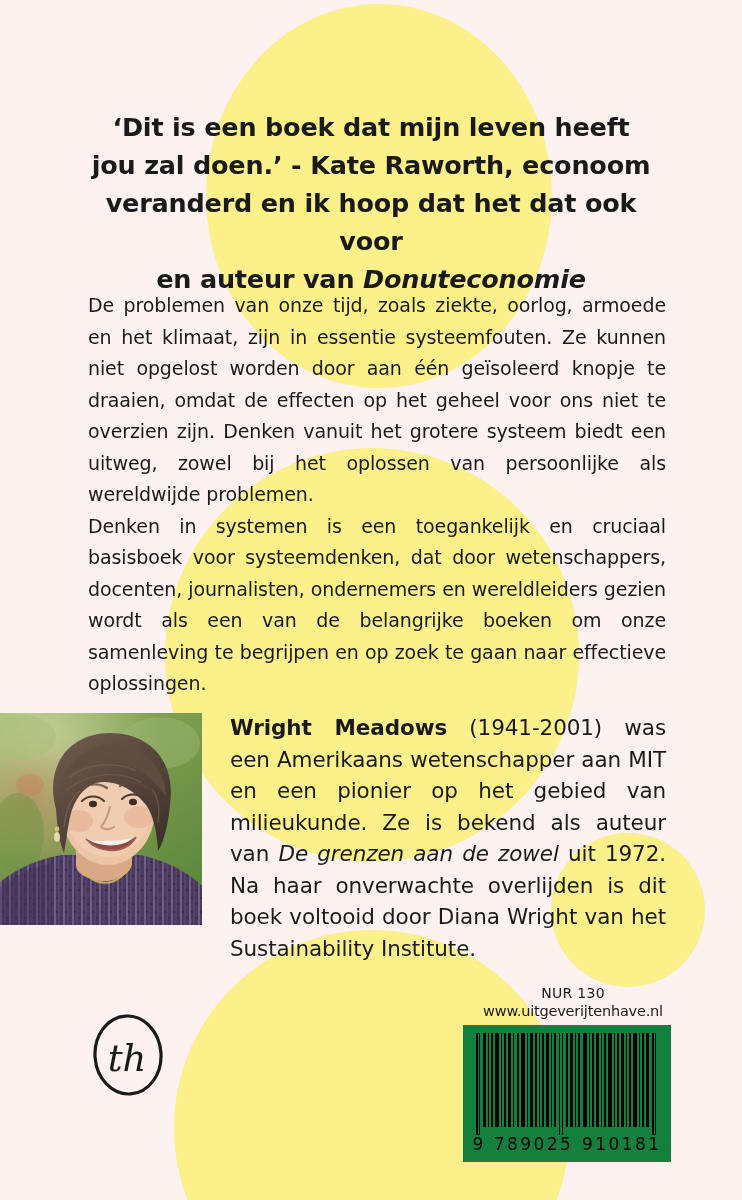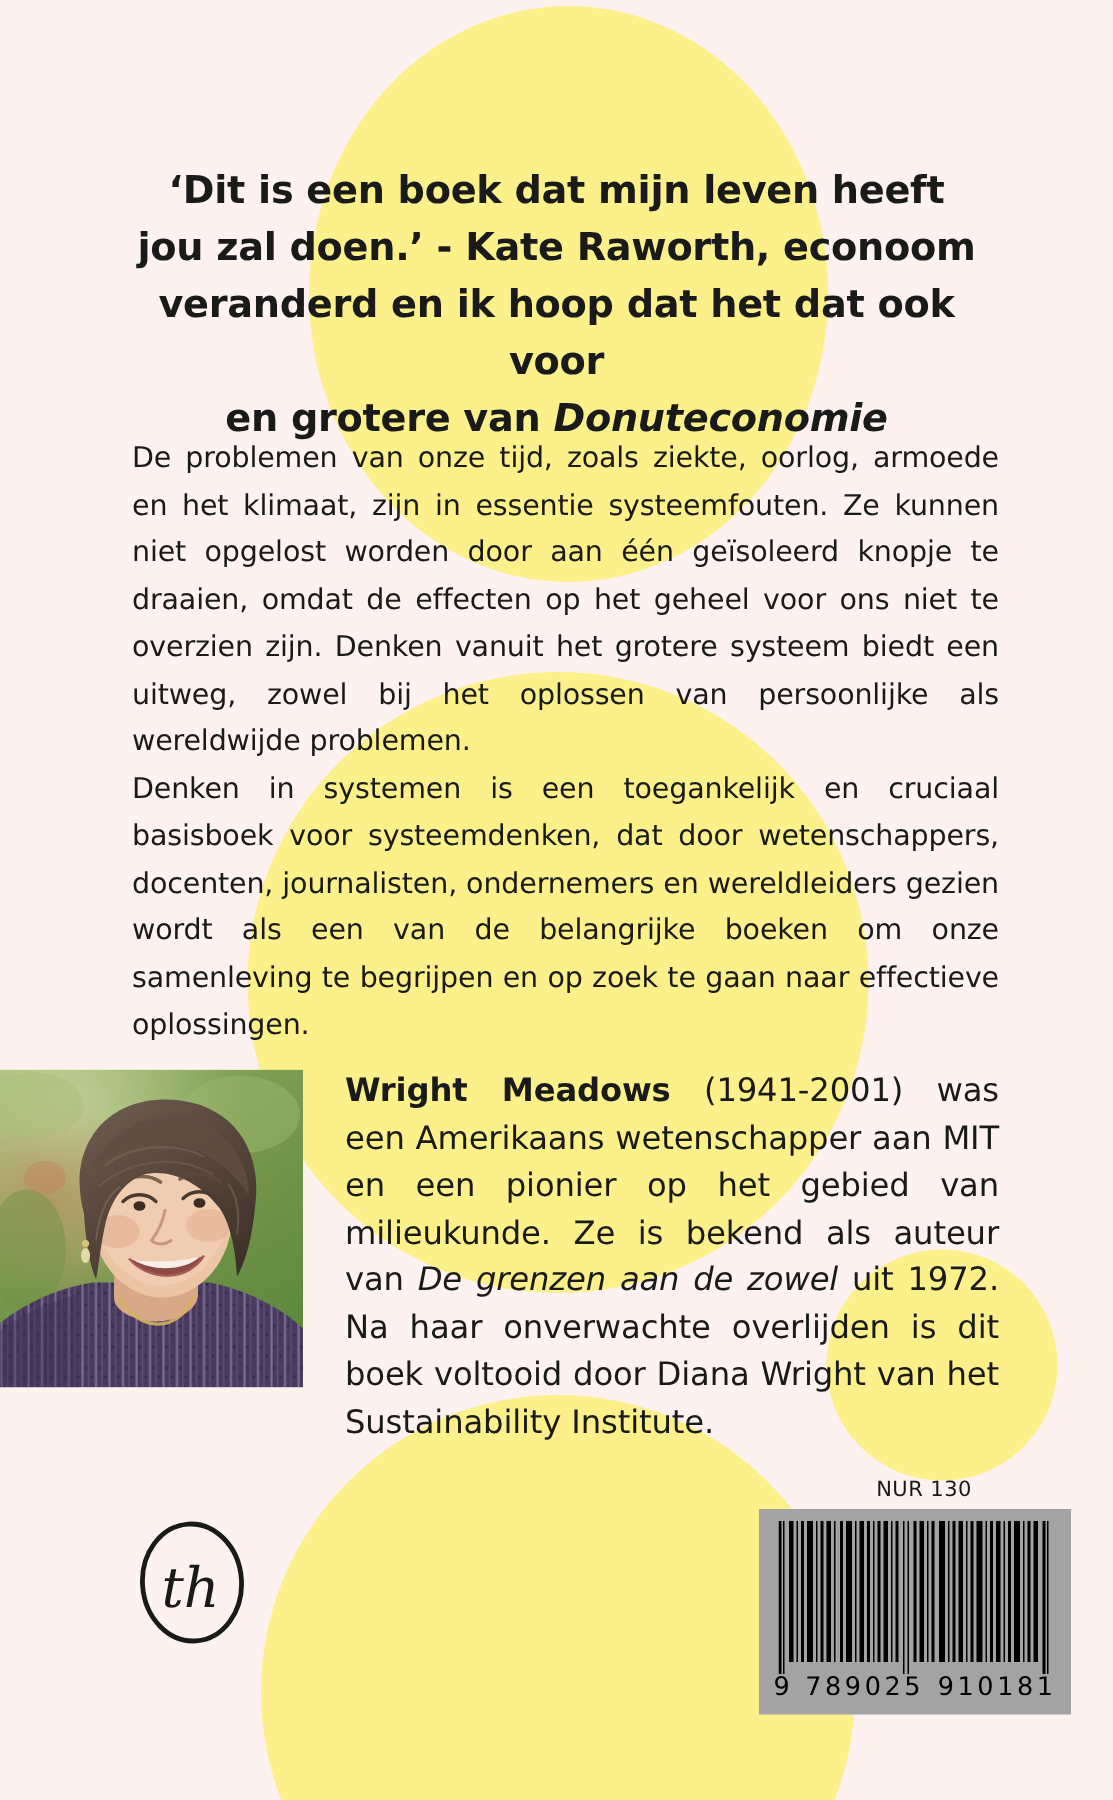--- a/index.html
+++ b/index.html
@@ -128,37 +128,36 @@
     height: 92px;
   }
 
   
   #imprint {
     position: absolute;
     left: 463px;
     top: 985px;
     width: 220px;
     text-align: center;
-    margin-left: 43px;
   }
   #nur {
     font-size: 14px;
     color: #1a1a1a;
     letter-spacing: 0.3px;
     line-height: 17px;
   }
   #website {
     font-size: 14.5px;
     color: #1a1a1a;
     letter-spacing: -0.2px;
     line-height: 19px;
   }
   #barcode-box {
     margin-top: 4px;
-    background: #a3a3a3;
+    background: #15803d;
     width: 208px;
     height: 137px;
     position: relative;
   }
   #barcode-bars {
     position: absolute;
     left: 13px;
     top: 8px;
     width: 182px;
     height: 102px;
@@ -186,21 +185,21 @@
   <div class="blob" id="blob-mid"></div>
   <div class="blob" id="blob-small"></div>
   <div class="blob" id="blob-bottom"></div>
 
   <div class="layer">
 
     <div id="quote">
       <div>‘Dit is een boek dat mijn leven heeft</div>
       <div>jou zal doen.’ - Kate Raworth, econoom</div>
       <div>veranderd en ik hoop dat het dat ook voor</div>
-      <div><span>en grotere van </span><span class="bk">Donuteconomie</span></div>
+      <div><span>en auteur van </span><span class="bk">Donuteconomie</span></div>
     </div>
 
     <div id="body-copy">
       <p>De problemen van onze tijd, zoals ziekte, oorlog, armoede en het klimaat, zijn in essentie systeemfouten. Ze kunnen niet opgelost worden door aan één geïsoleerd knopje te draaien, omdat de effecten op het geheel voor ons niet te overzien zijn. Denken vanuit het grotere systeem biedt een uitweg, zowel bij het oplossen van persoonlijke als wereldwijde problemen.</p>
       <p><span class="bk">Denken in systemen</span><span> is een toegankelijk en cruciaal basisboek voor systeemdenken, dat door wetenschappers, docenten, journalisten, ondernemers en wereldleiders gezien wordt als een van de belangrijke boeken om onze samenleving te begrijpen en op zoek te gaan naar effectieve oplossingen.</span></p>
     </div>
 
     <div id="author-photo">
       <svg width="202" height="212" viewBox="0 0 202 212" xmlns="http://www.w3.org/2000/svg">
         <defs>
@@ -305,20 +304,21 @@
 
     <div id="publisher-logo">
       <svg width="96" height="92" viewBox="0 0 96 92" xmlns="http://www.w3.org/2000/svg">
         <ellipse cx="46" cy="46" rx="33" ry="39" fill="none" stroke="#1a1a1a" stroke-width="3.2" transform="rotate(-4 46 46)"></ellipse>
         <text x="45" y="62" text-anchor="middle" font-family="'DejaVu Serif','Liberation Serif',serif" font-style="italic" font-size="37" fill="#1a1a1a">th</text>
       </svg>
     </div>
 
     <div id="imprint">
       <div id="nur">NUR 130</div>
+      <div id="website">www.uitgeverijtenhave.nl</div>
       <div id="barcode-box">
         <svg id="barcode-bars" viewBox="0 0 182 102" preserveAspectRatio="none" xmlns="http://www.w3.org/2000/svg">
           <g fill="#000000">
             <rect x="0" y="0" width="2" height="102"></rect>
             <rect x="3" y="0" width="1" height="102"></rect>
             <rect x="7" y="0" width="3" height="94"></rect>
             <rect x="12" y="0" width="1" height="94"></rect>
             <rect x="15" y="0" width="2" height="94"></rect>
             <rect x="19" y="0" width="4" height="94"></rect>
             <rect x="25" y="0" width="1" height="94"></rect>

